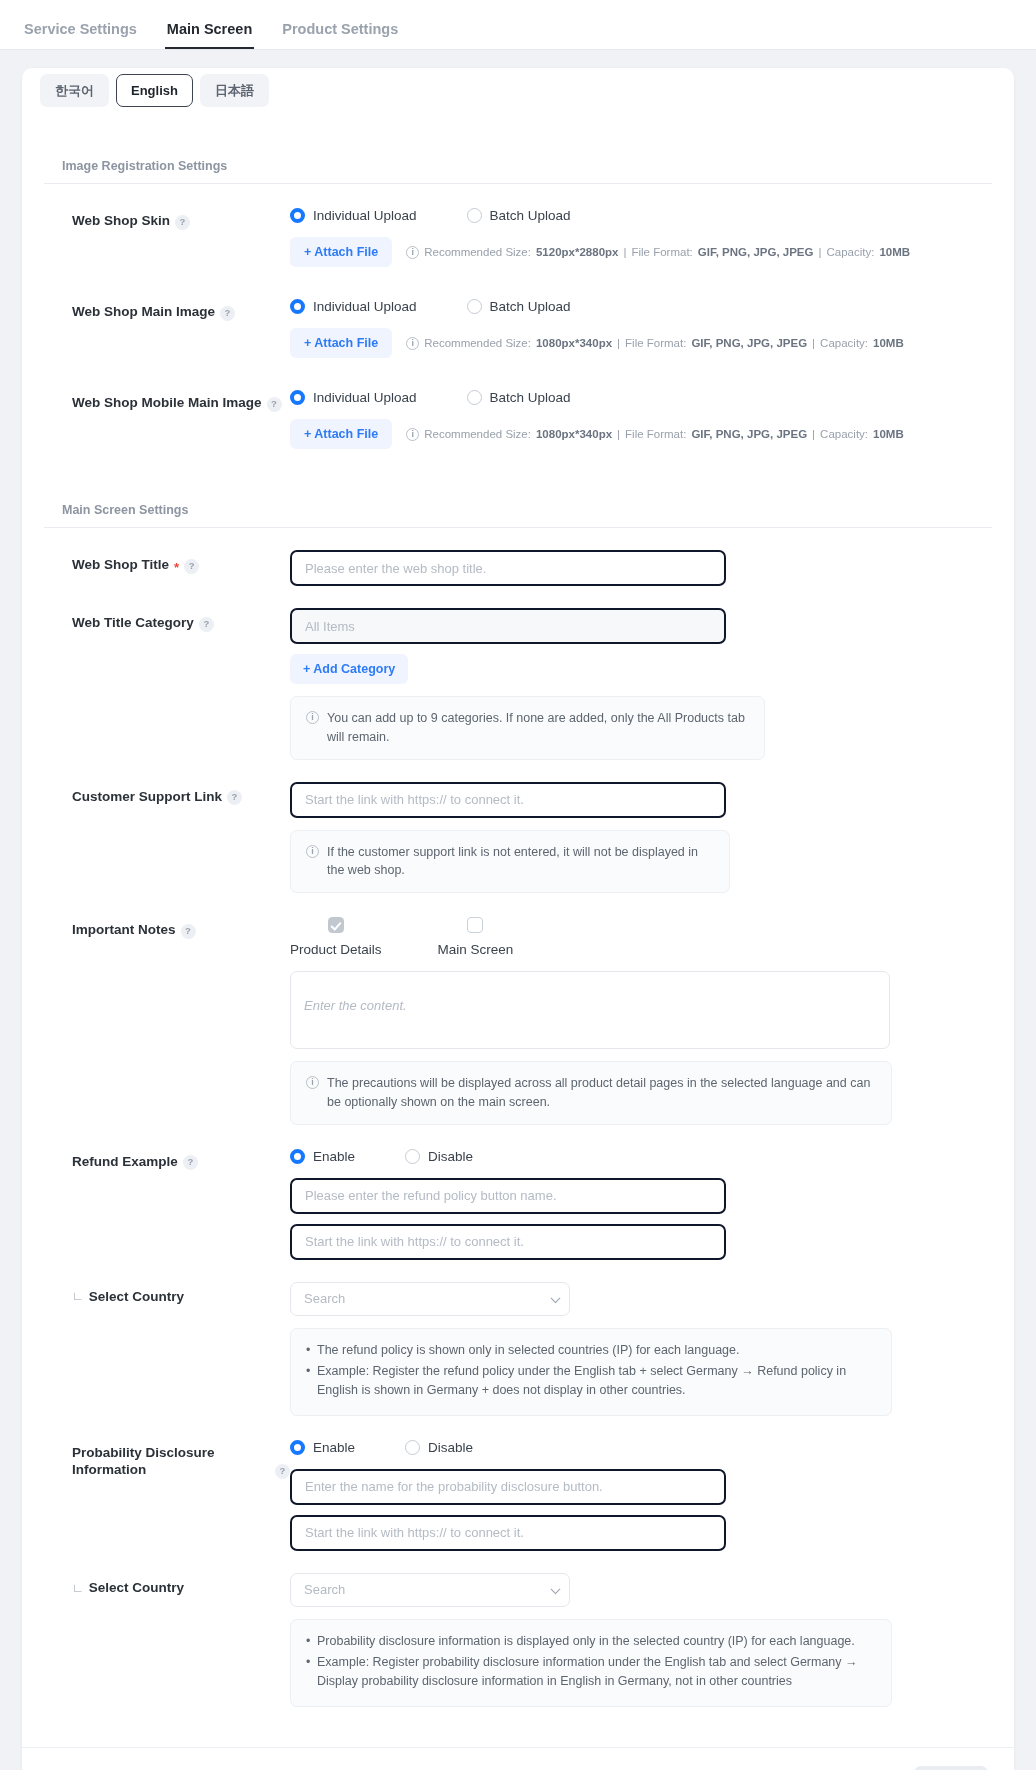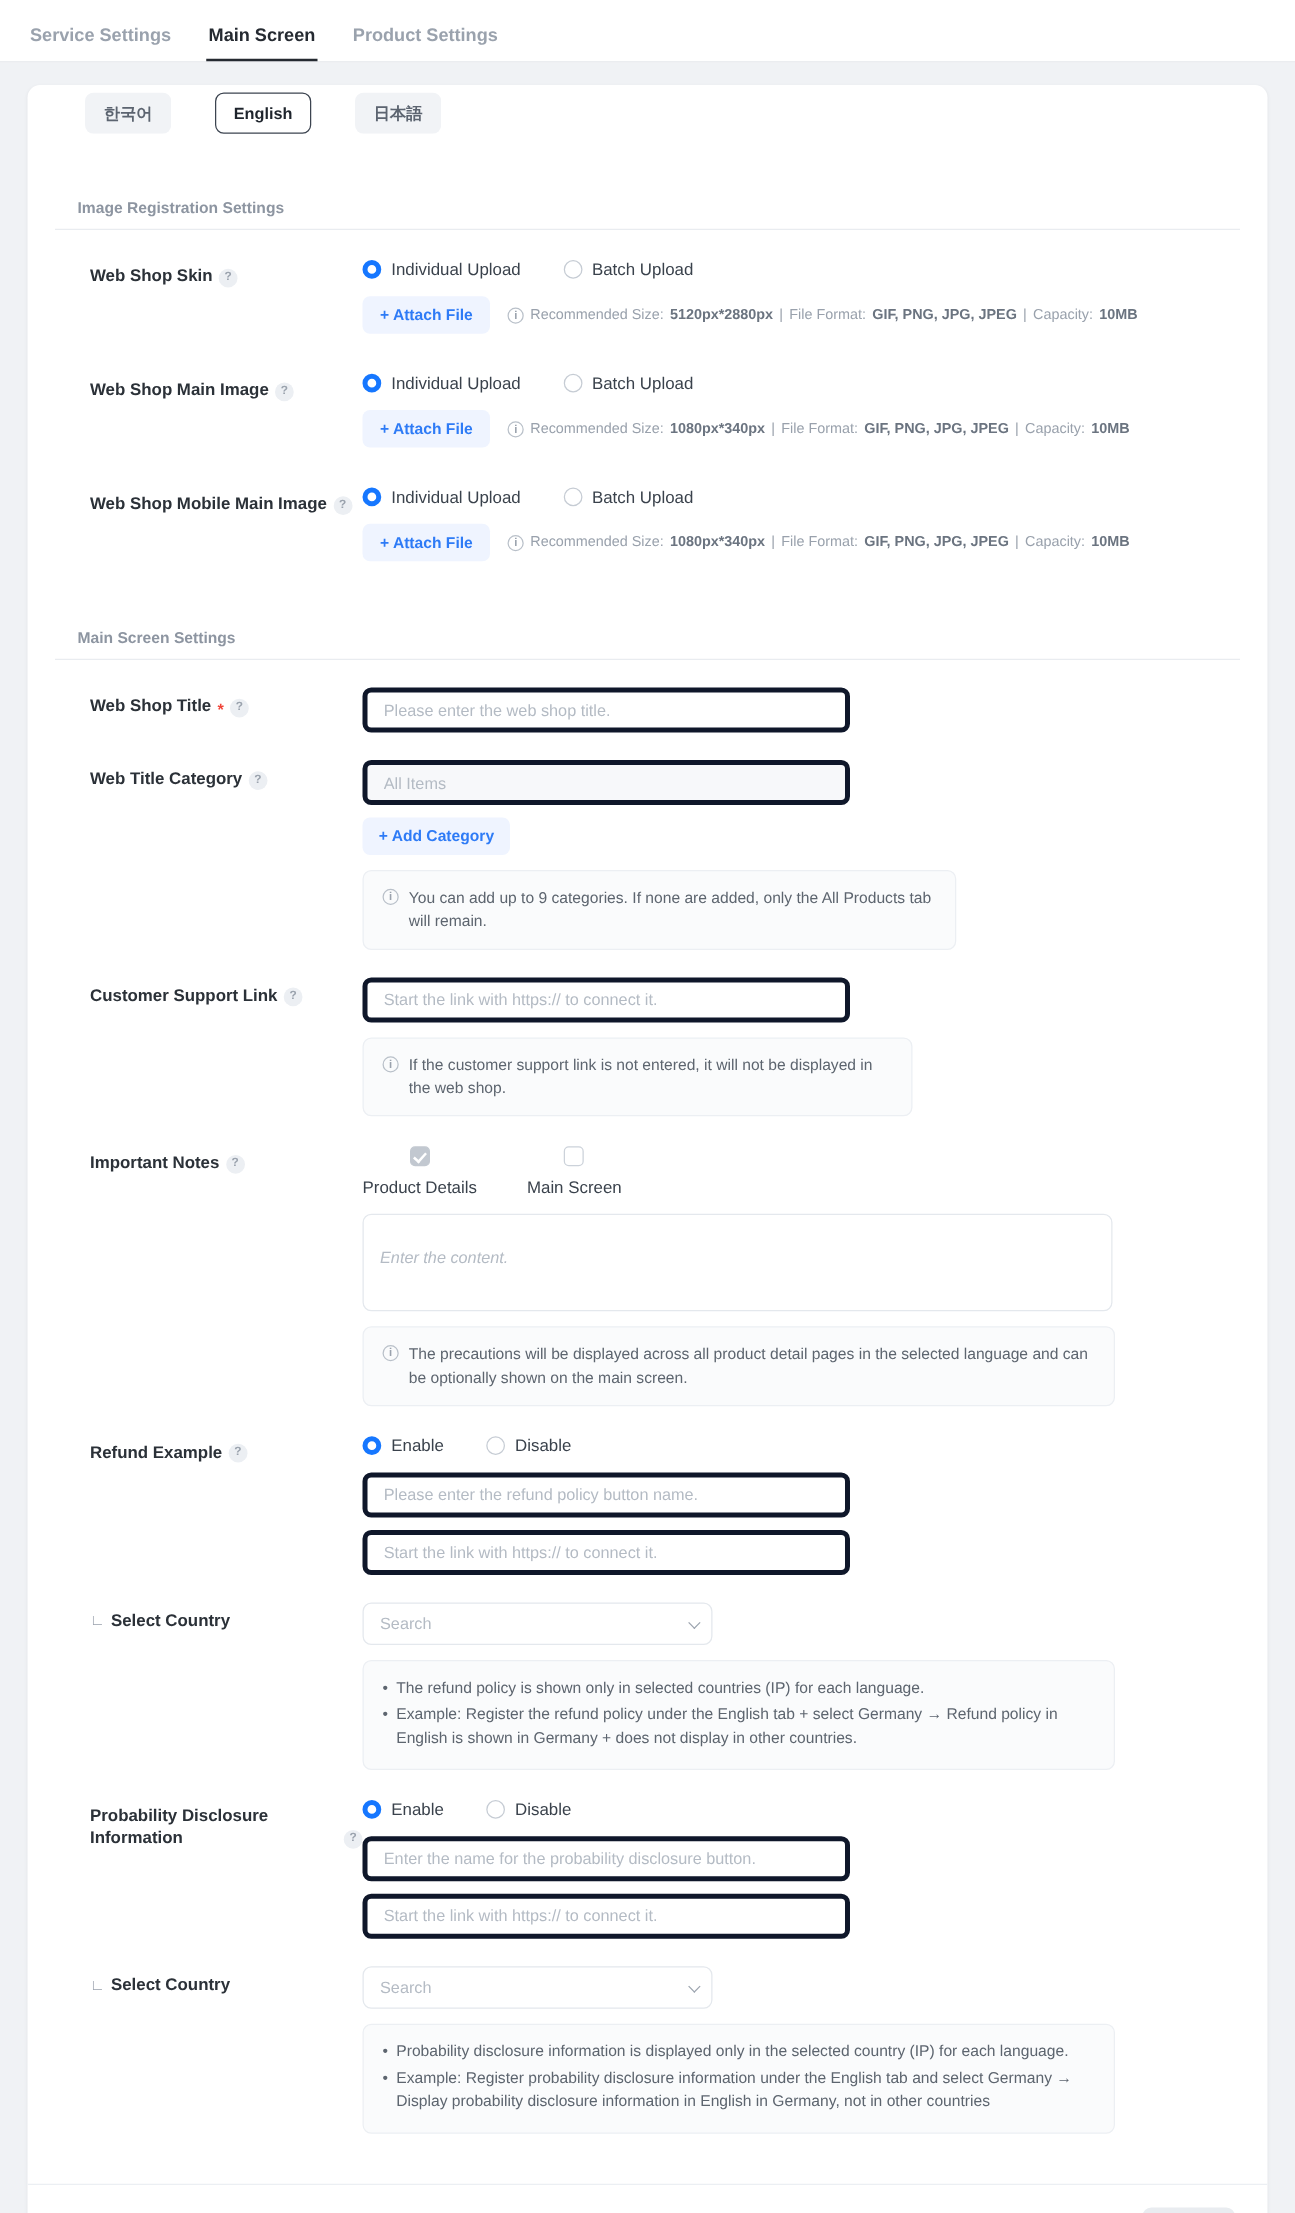--- a/index.html
+++ b/index.html
@@ -51,21 +51,20 @@
   .lang-pill {
     border: 1px solid transparent;
     background: #f1f3f6;
     color: #5c6470;
     font-size: 13px;
     font-weight: bold;
     border-radius: 7px;
     padding: 9px 14px;
     cursor: pointer;
     line-height: 1;
-    margin-left: 28px;
   }
   .lang-pill.active {
     background: #ffffff;
     border: 1.4px solid #3c4450;
     color: #1e242c;
   }
 
   
   .section-head {
     font-size: 12.5px;
@@ -118,21 +117,21 @@
     flex: 0 0 auto;
   }
   .tree-mark {
     color: #9aa2ad;
     font-size: 12px;
     margin-right: 1px;
     letter-spacing: -1px;
   }
 
   
-  .radio-group { display: flex; align-items: center; gap: 0; padding-top: 2px; }
+  .radio-group { display: flex; align-items: center; gap: 16px; padding-top: 2px; }
   .radio-item {
     display: flex;
     align-items: center;
     gap: 8px;
     cursor: pointer;
     margin-right: 34px;
     font-size: 13.5px;
     color: #3a424c;
   }
   .radio-dot {
@@ -214,23 +213,23 @@
     font-size: 9px;
     font-weight: bold;
     color: #9aa2ad;
     font-style: normal;
     flex: 0 0 auto;
     line-height: 1;
   }
 
   
   .text-input {
-    width: 390px;
+    width: 436px;
     height: 36px;
-    border: 4px solid #0f172a;
+    border: 2px solid #0f172a;
     border-radius: 7px;
     background: #ffffff;
     padding: 0 13px;
     font-size: 13px;
     color: #2b3138;
     font-family: inherit;
     outline: none;
     display: block;
   }
   .text-input::placeholder { color: #b4bbc4; }

